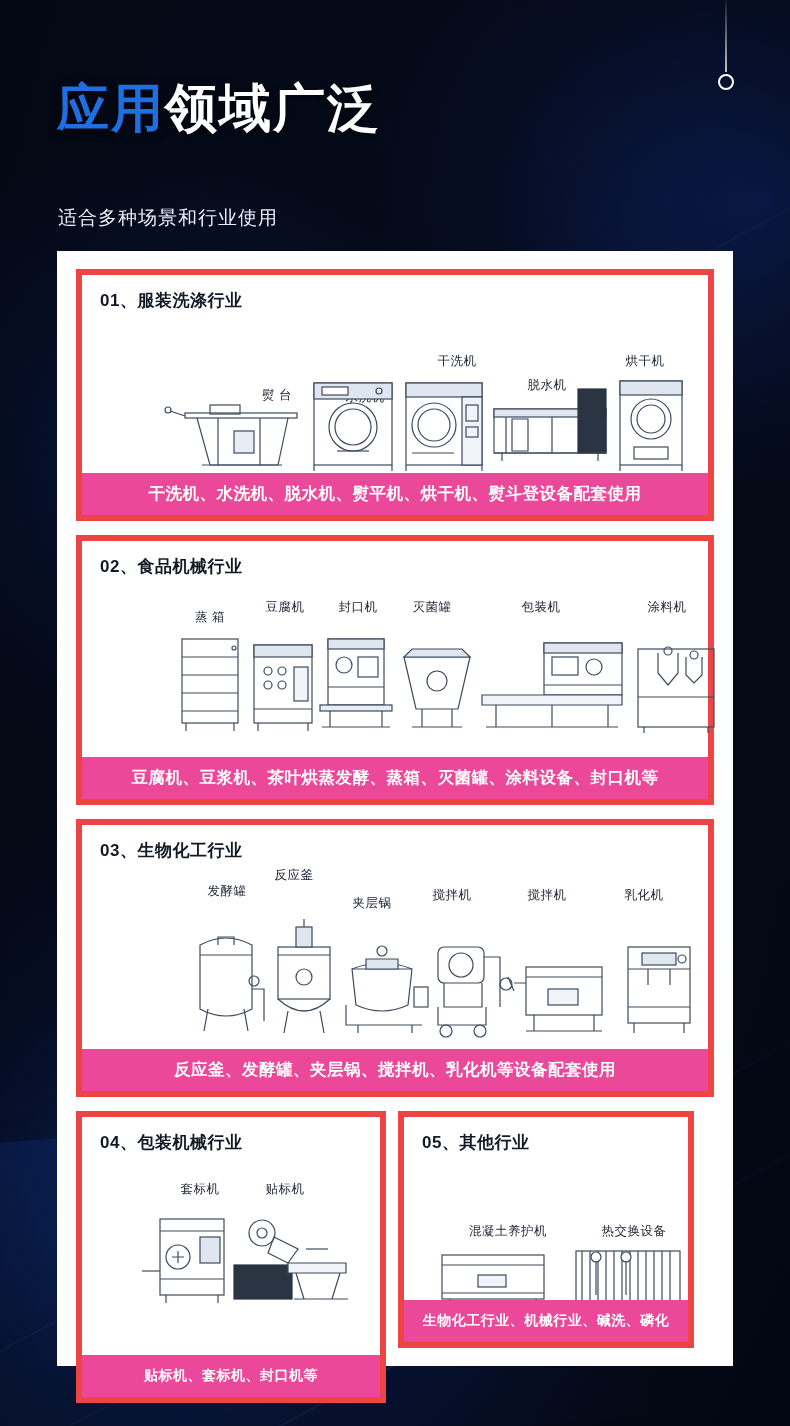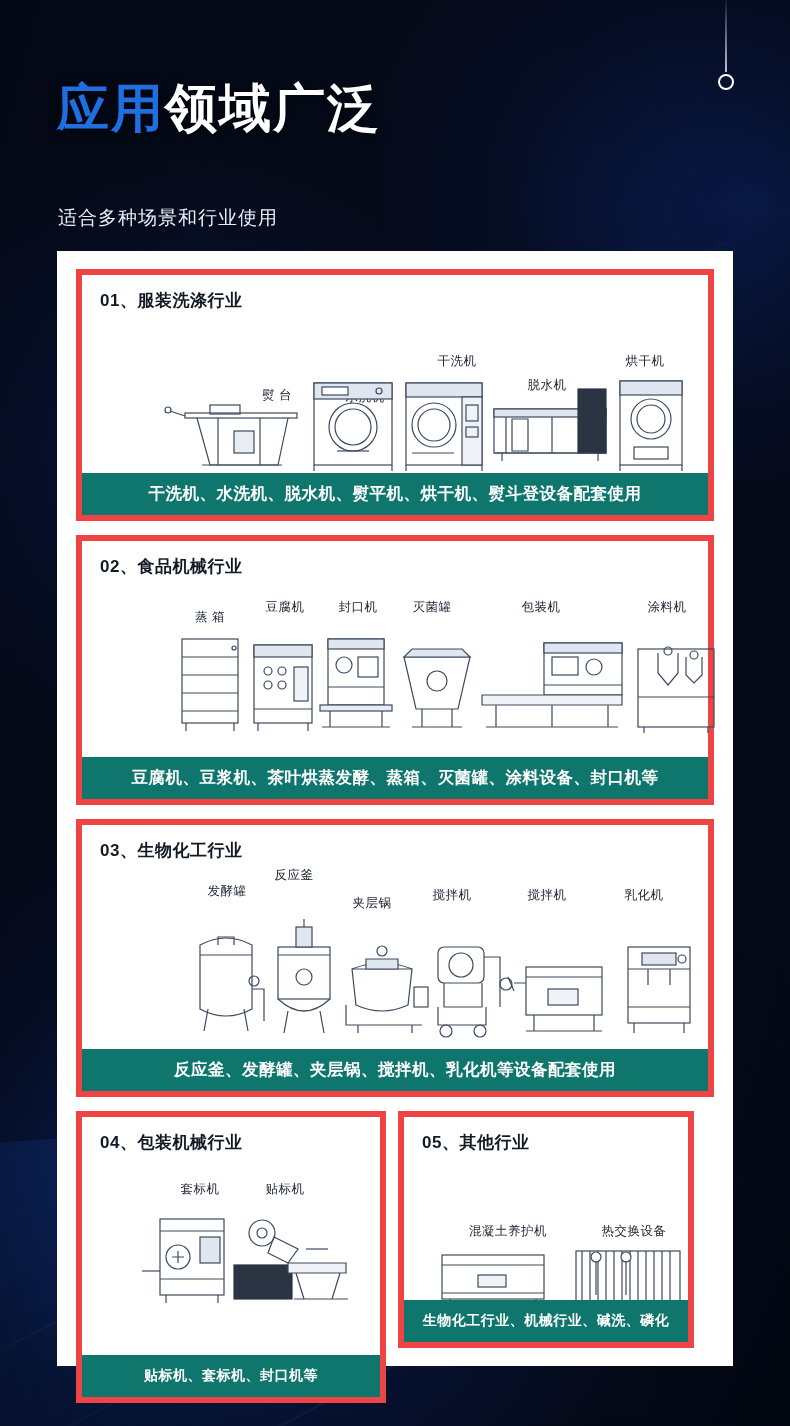--- a/index.html
+++ b/index.html
@@ -74,21 +74,21 @@
     background:#ffffff;
   }
 
   
   .sec{position:absolute;background:#ffffff;border:6px solid #ef4444;box-sizing:border-box;}
   .sec-title{
     position:absolute;left:18px;top:14px;
     font-size:17px;font-weight:bold;color:#121a26;letter-spacing:.5px;
   }
   .sec-bar{
-    position:absolute;left:0;bottom:0;width:100%;height:42px;background:#0f766e;
+    position:absolute;left:0;bottom:0;width:100%;height:42px;background:#ec4899;
     display:flex;align-items:center;justify-content:center;
     color:#ffffff;font-size:16.5px;font-weight:bold;letter-spacing:.5px;
     box-sizing:border-box;
   }
   .sec-bar.small{font-size:14px;}
 
   #sec1{left:19px;top:18px;width:638px;height:252px;}
   #sec2{left:19px;top:284px;width:638px;height:270px;}
   #sec3{left:19px;top:568px;width:638px;height:278px;}
   #sec4{left:19px;top:860px;width:310px;height:292px;}

